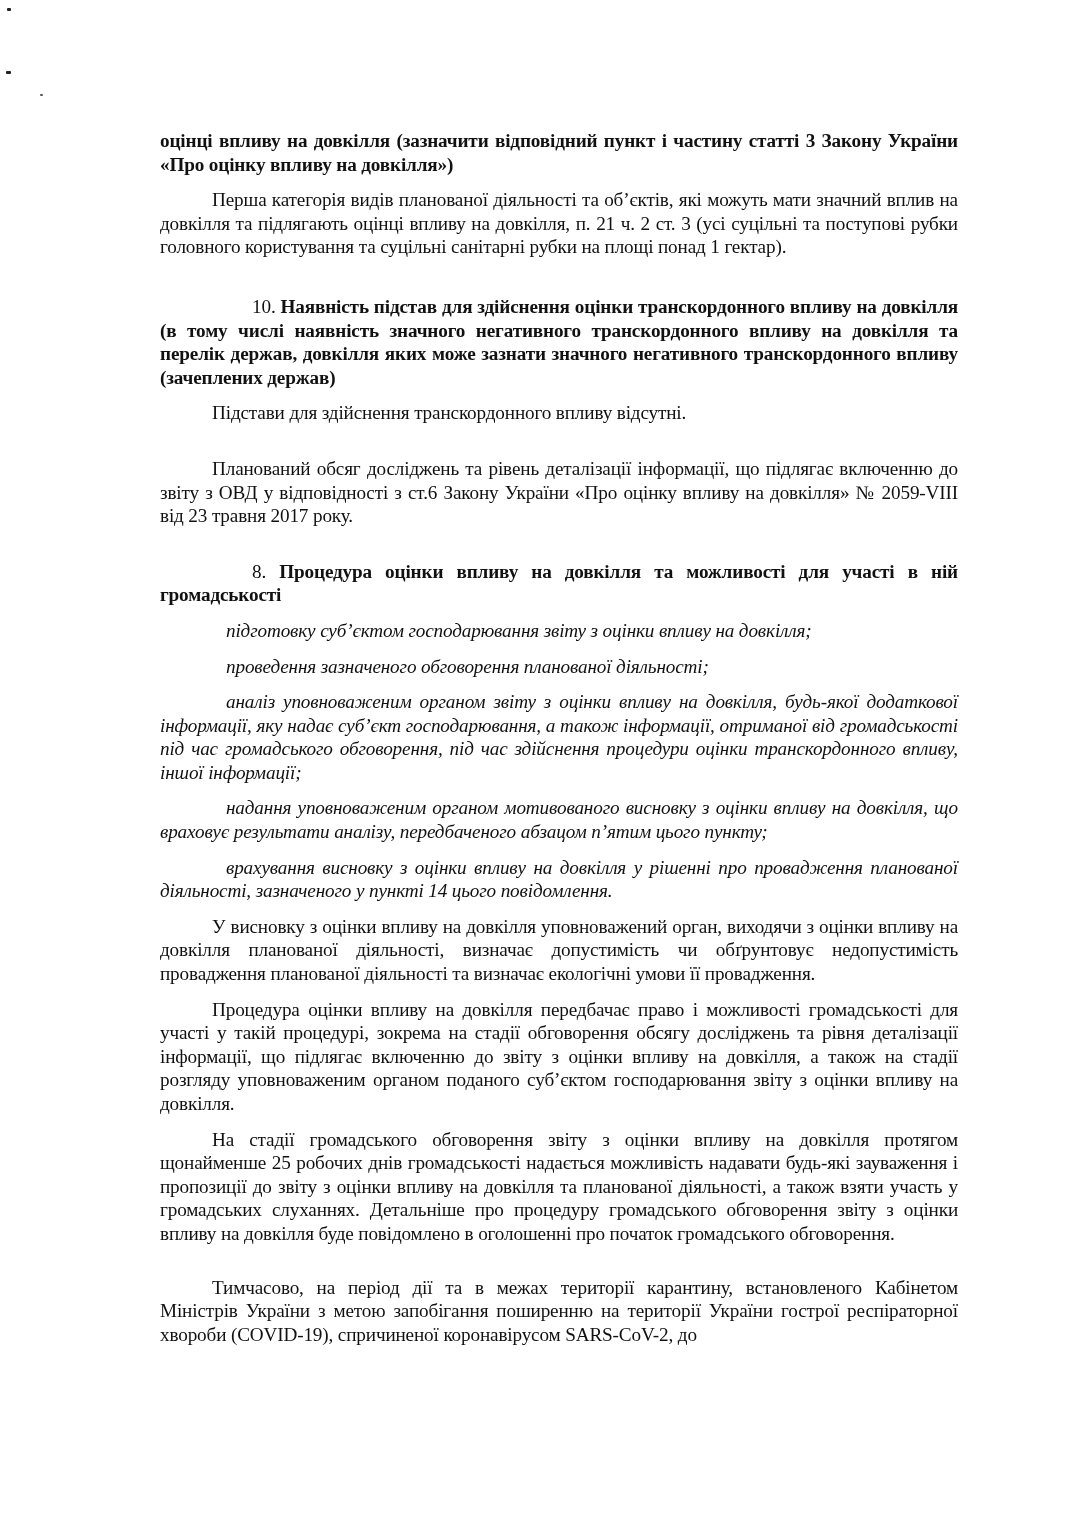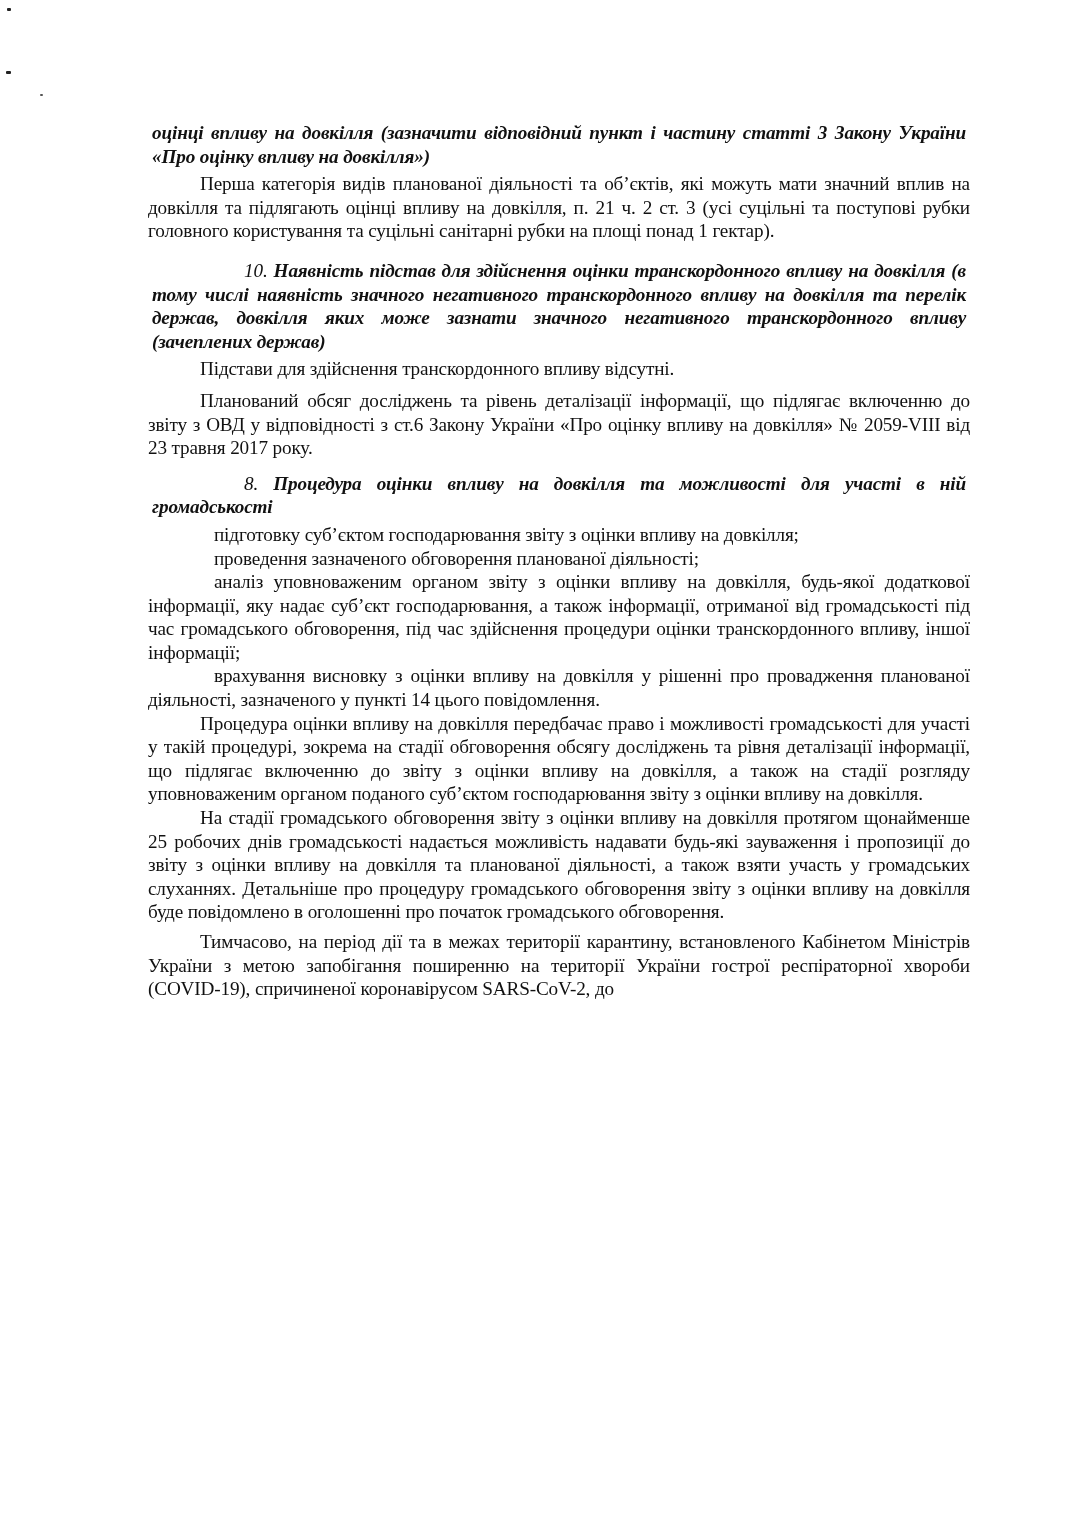--- a/index.html
+++ b/index.html
@@ -28,29 +28,28 @@
       position: absolute;
       left: 148px;
       top: 117px;
       width: 822px;
       font-size: 19.2px;
       line-height: 23.6px;
       text-align: justify;
       letter-spacing: -0.15px;
     }
     .p {
-      margin: 0;
+      margin: 12px;
       text-indent: 52px;
     }
-    .p.list { text-indent: 66px; }
+    .p.list { text-indent: 66px; font-style: italic; }
     .heading {
-      margin: 4px;
+      margin: 12px;
       text-indent: 92px;
       font-weight: bold;
-      font-style: italic;
     }
     .heading.cont {
       text-indent: 0;
     }
     .heading .num {
       font-weight: normal;
     }
     .gap { height: 12px; }
     .gap-s { height: 6px; }
     .gap-m { height: 8px; }
@@ -80,20 +79,22 @@
     <p class="p">Планований обсяг досліджень та рівень деталізації інформації, що підлягає включенню до звіту з ОВД у відповідності з ст.6 Закону України «Про оцінку впливу на довкілля» № 2059-VIII від 23 травня 2017 року.</p>
   </section>
 
   <div class="gap-m"></div>
 
   <section>
     <p class="heading"><span class="num">8.</span> <span>Процедура оцінки впливу на довкілля та можливості для участі в ній громадськості</span></p>
     <p class="p list">підготовку суб’єктом господарювання звіту з оцінки впливу на довкілля;</p>
     <p class="p list">проведення зазначеного обговорення планованої діяльності;</p>
     <p class="p list">аналіз уповноваженим органом звіту з оцінки впливу на довкілля, будь-якої додаткової інформації, яку надає суб’єкт господарювання, а також інформації, отриманої від громадськості під час громадського обговорення, під час здійснення процедури оцінки транскордонного впливу, іншої інформації;</p>
+    <p class="p list">надання уповноваженим органом мотивованого висновку з оцінки впливу на довкілля, що враховує результати аналізу, передбаченого абзацом п’ятим цього пункту;</p>
     <p class="p list">врахування висновку з оцінки впливу на довкілля у рішенні про провадження планованої діяльності, зазначеного у пункті 14 цього повідомлення.</p>
+    <p class="p">У висновку з оцінки впливу на довкілля уповноважений орган, виходячи з оцінки впливу на довкілля планованої діяльності, визначає допустимість чи обґрунтовує недопустимість провадження планованої діяльності та визначає екологічні умови її провадження.</p>
     <p class="p">Процедура оцінки впливу на довкілля передбачає право і можливості громадськості для участі у такій процедурі, зокрема на стадії обговорення обсягу досліджень та рівня деталізації інформації, що підлягає включенню до звіту з оцінки впливу на довкілля, а також на стадії розгляду уповноваженим органом поданого суб’єктом господарювання звіту з оцінки впливу на довкілля.</p>
     <p class="p">На стадії громадського обговорення звіту з оцінки впливу на довкілля протягом щонайменше 25 робочих днів громадськості надається можливість надавати будь-які зауваження і пропозиції до звіту з оцінки впливу на довкілля та планованої діяльності, а також взяти участь у громадських слуханнях. Детальніше про процедуру громадського обговорення звіту з оцінки впливу на довкілля буде повідомлено в оголошенні про початок громадського обговорення.</p>
     <div class="gap-s"></div>
     <p class="p">Тимчасово, на період дії та в межах території карантину, встановленого Кабінетом Міністрів України з метою запобігання поширенню на території України гострої респіраторної хвороби (COVID-19), спричиненої коронавірусом SARS-CoV-2, до</p>
   </section>
 
 </div>
 
 </body></html>

